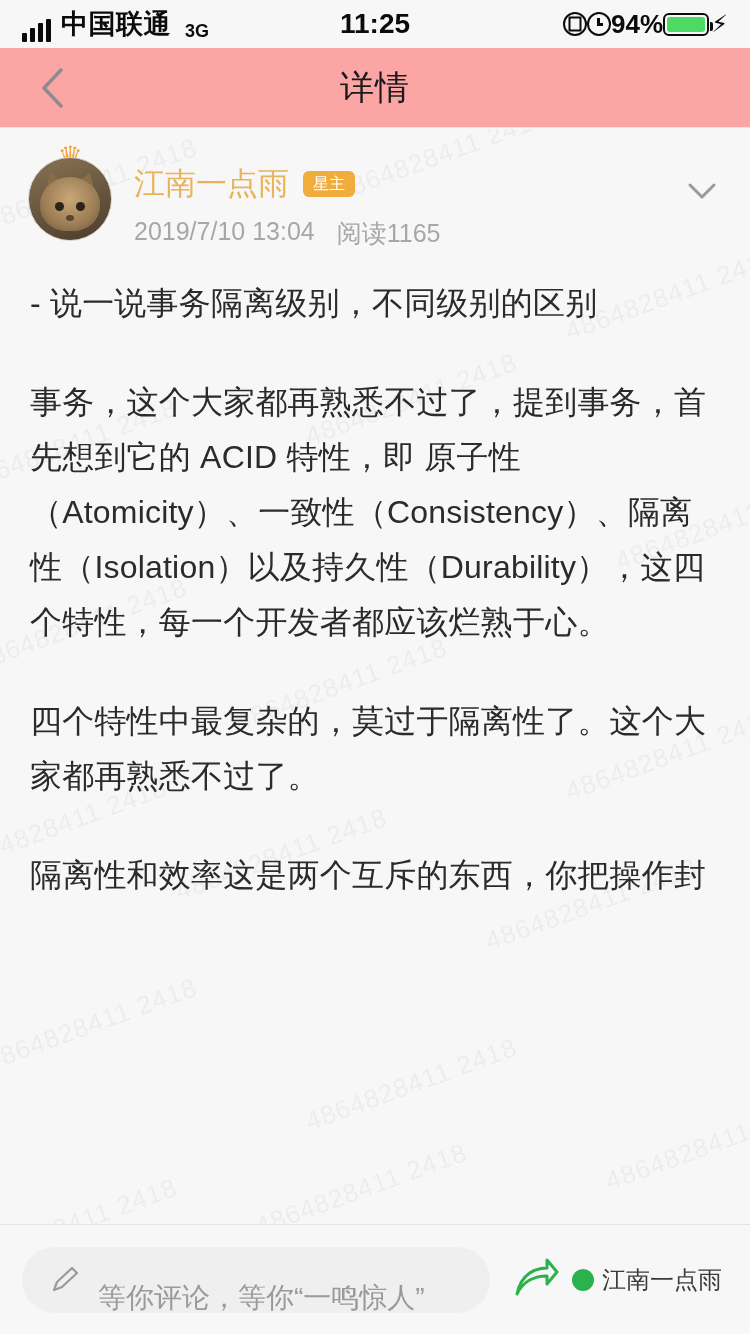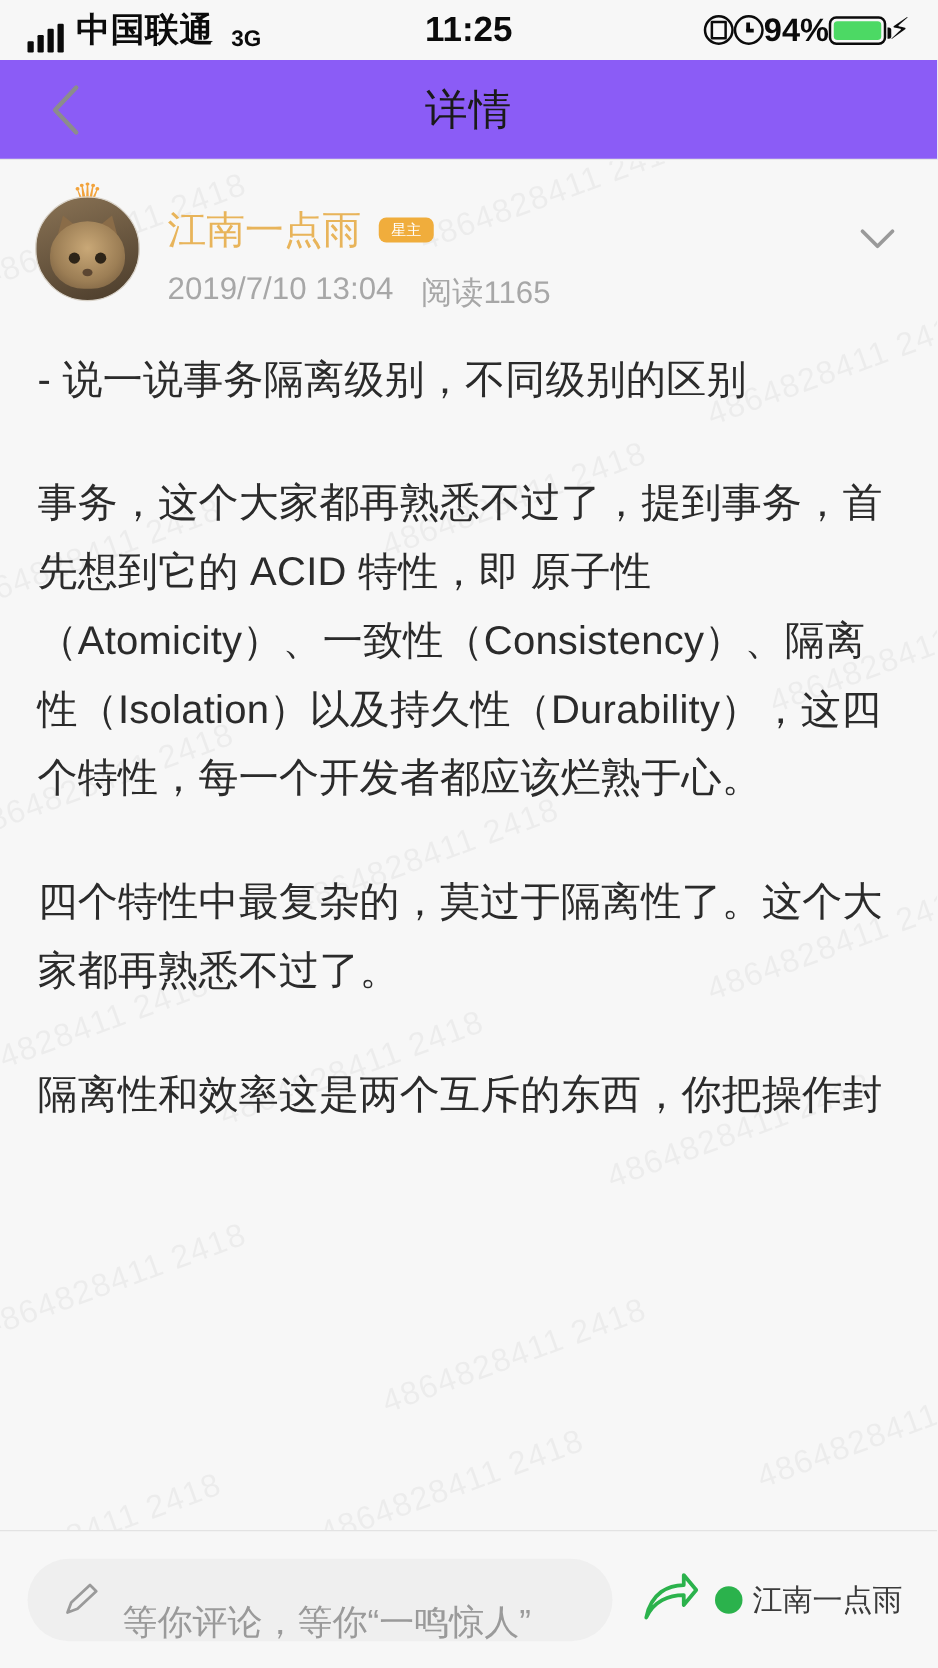--- a/index.html
+++ b/index.html
@@ -67,21 +67,21 @@
     width: 3px; height: 9px; background: #0b0b0b; border-radius: 0 2px 2px 0;
   }
   .battery > span { display:block; height: 100%; background: #4cd964; border-radius: 3px; }
   .bolt { font-size: 24px; line-height: 1; margin-left: 2px; }
 
   
   .navbar {
     height: 80px;
     display: flex; align-items: center; justify-content: center;
     position: relative;
-    background: #8b5cf6;
+    background: #fca5a5;
     border-bottom: 1px solid #e6e6e6;
   }
   .nav-back {
     position: absolute; left: 28px; top: 50%; transform: translateY(-50%);
     width: 48px; height: 48px; display:flex; align-items:center; justify-content:center;
   }
   .nav-back svg { display:block; }
   .nav-title { font-size: 34px; color: #1a1a1a; font-weight: 500; letter-spacing: 1px; }
 
   
@@ -133,21 +133,21 @@
   .avatar .eye.r { right: 26px; }
   .avatar .nose { position:absolute; width: 8px; height: 6px; background:#5c4632; border-radius: 50%; left: 50%; top: 57px; transform: translateX(-50%);}
   .crown {
     position: absolute; left: 50%; top: -14px; transform: translateX(-50%);
     font-size: 28px; color: #f2a33c; line-height: 1;
   }
   .author-meta { margin-left: 22px; padding-top: 6px; flex: 1 1 auto; }
   .author-line { display: flex; align-items: center; gap: 14px; }
   .author-name { font-size: 31px; color: #e8b45a; font-weight: 500; }
   .badge-owner {
-    font-size: 12px; color: #fff; background: #f0ad3c;
+    font-size: 16px; color: #fff; background: #f0ad3c;
     padding: 3px 10px; border-radius: 6px; line-height: 1.2;
   }
   .post-meta { margin-top: 12px; font-size: 25px; color: #a7a7a7; display: flex; gap: 22px; }
   .chev-down {
     position: absolute; right: 30px; top: 44px;
     width: 36px; height: 36px; display:flex; align-items:center; justify-content:center;
   }
 
   .article {
     position: relative;

